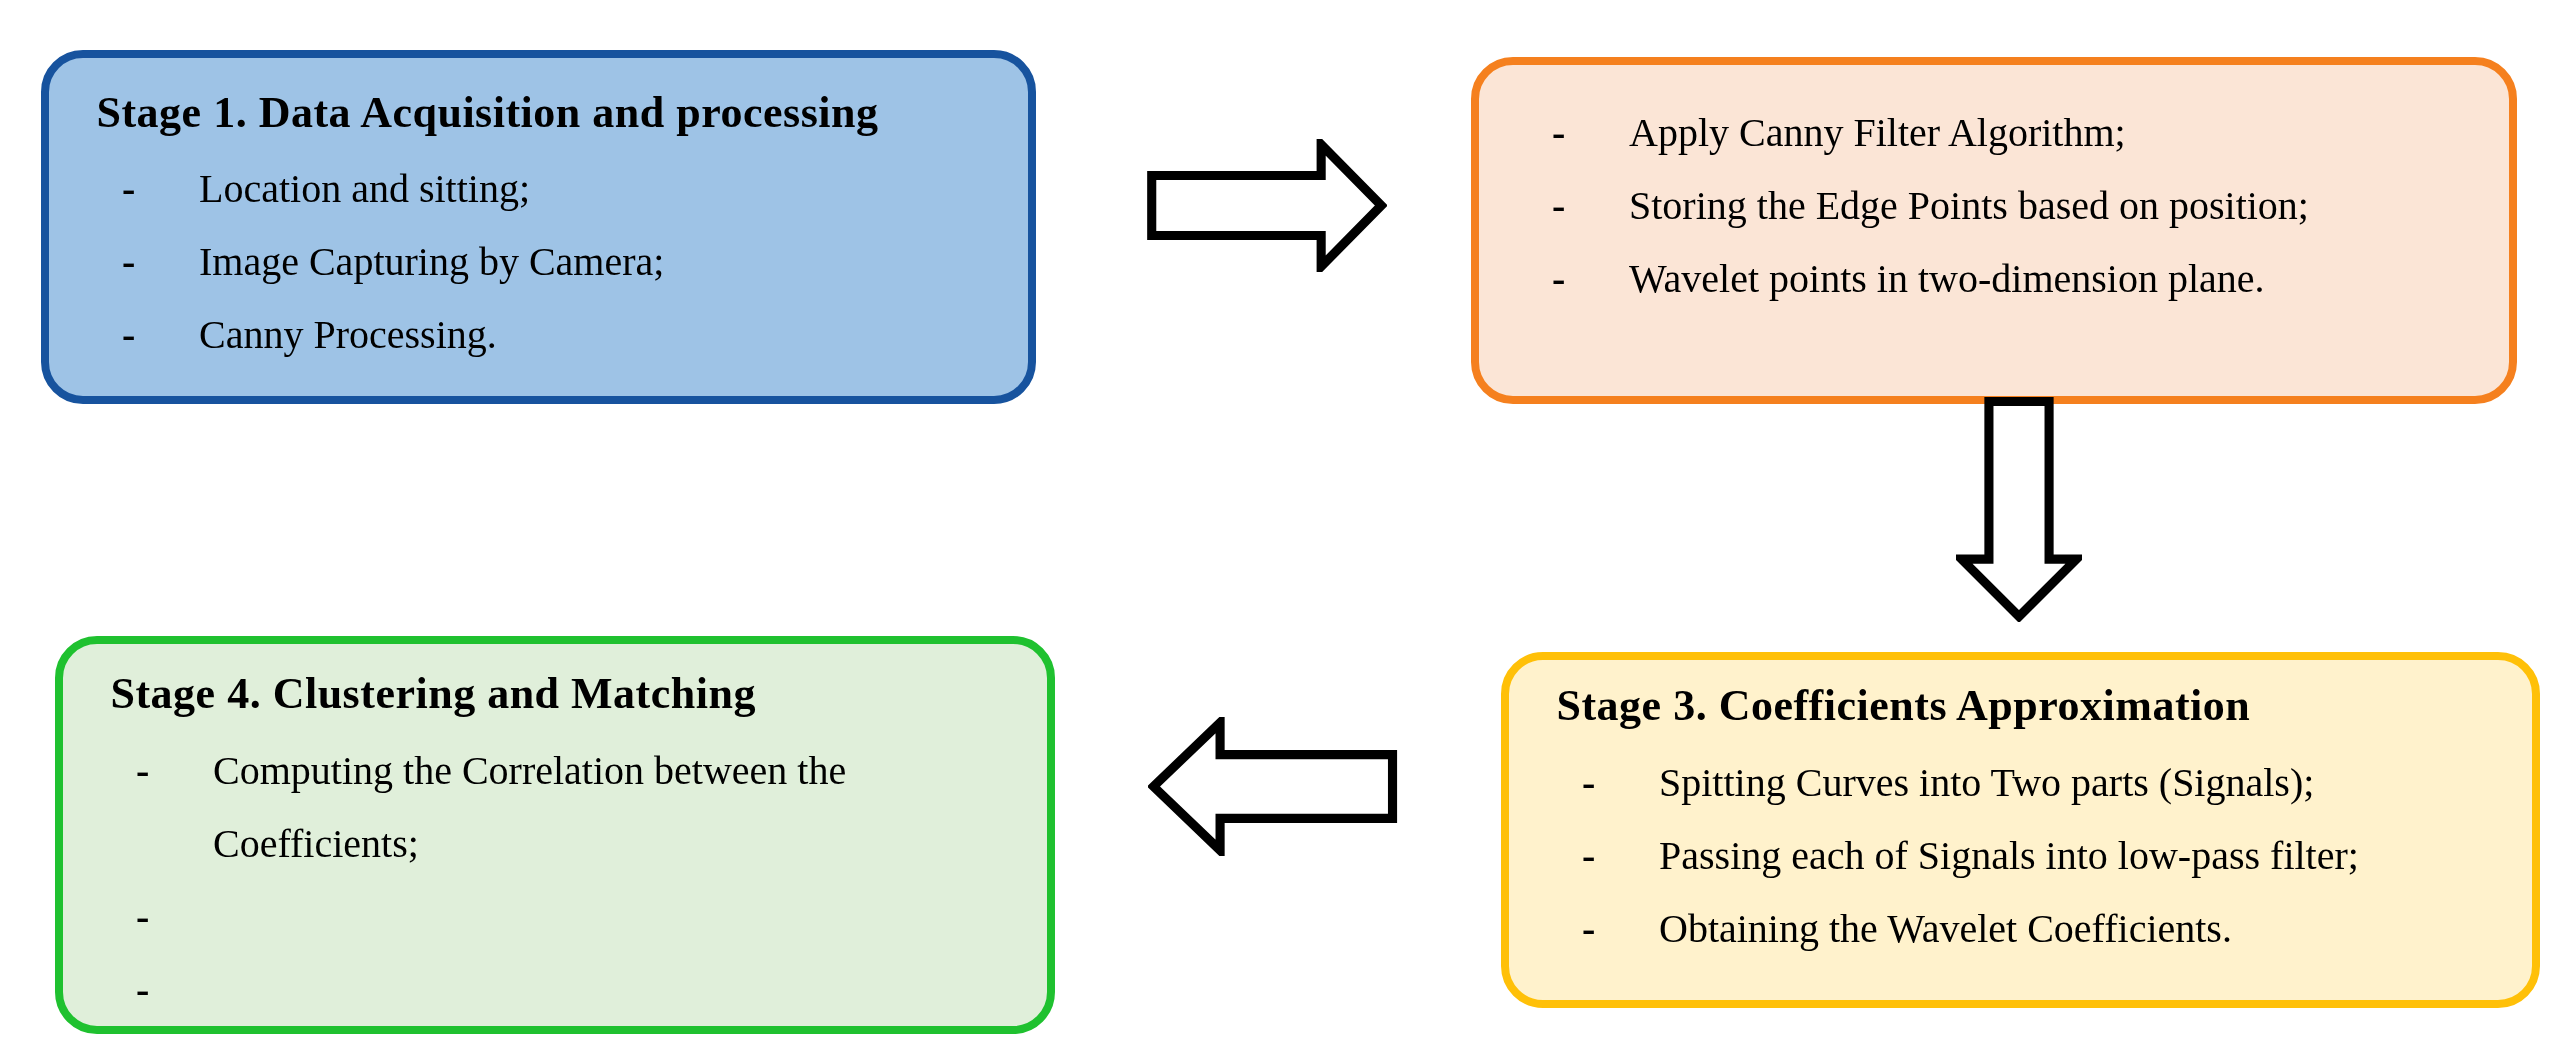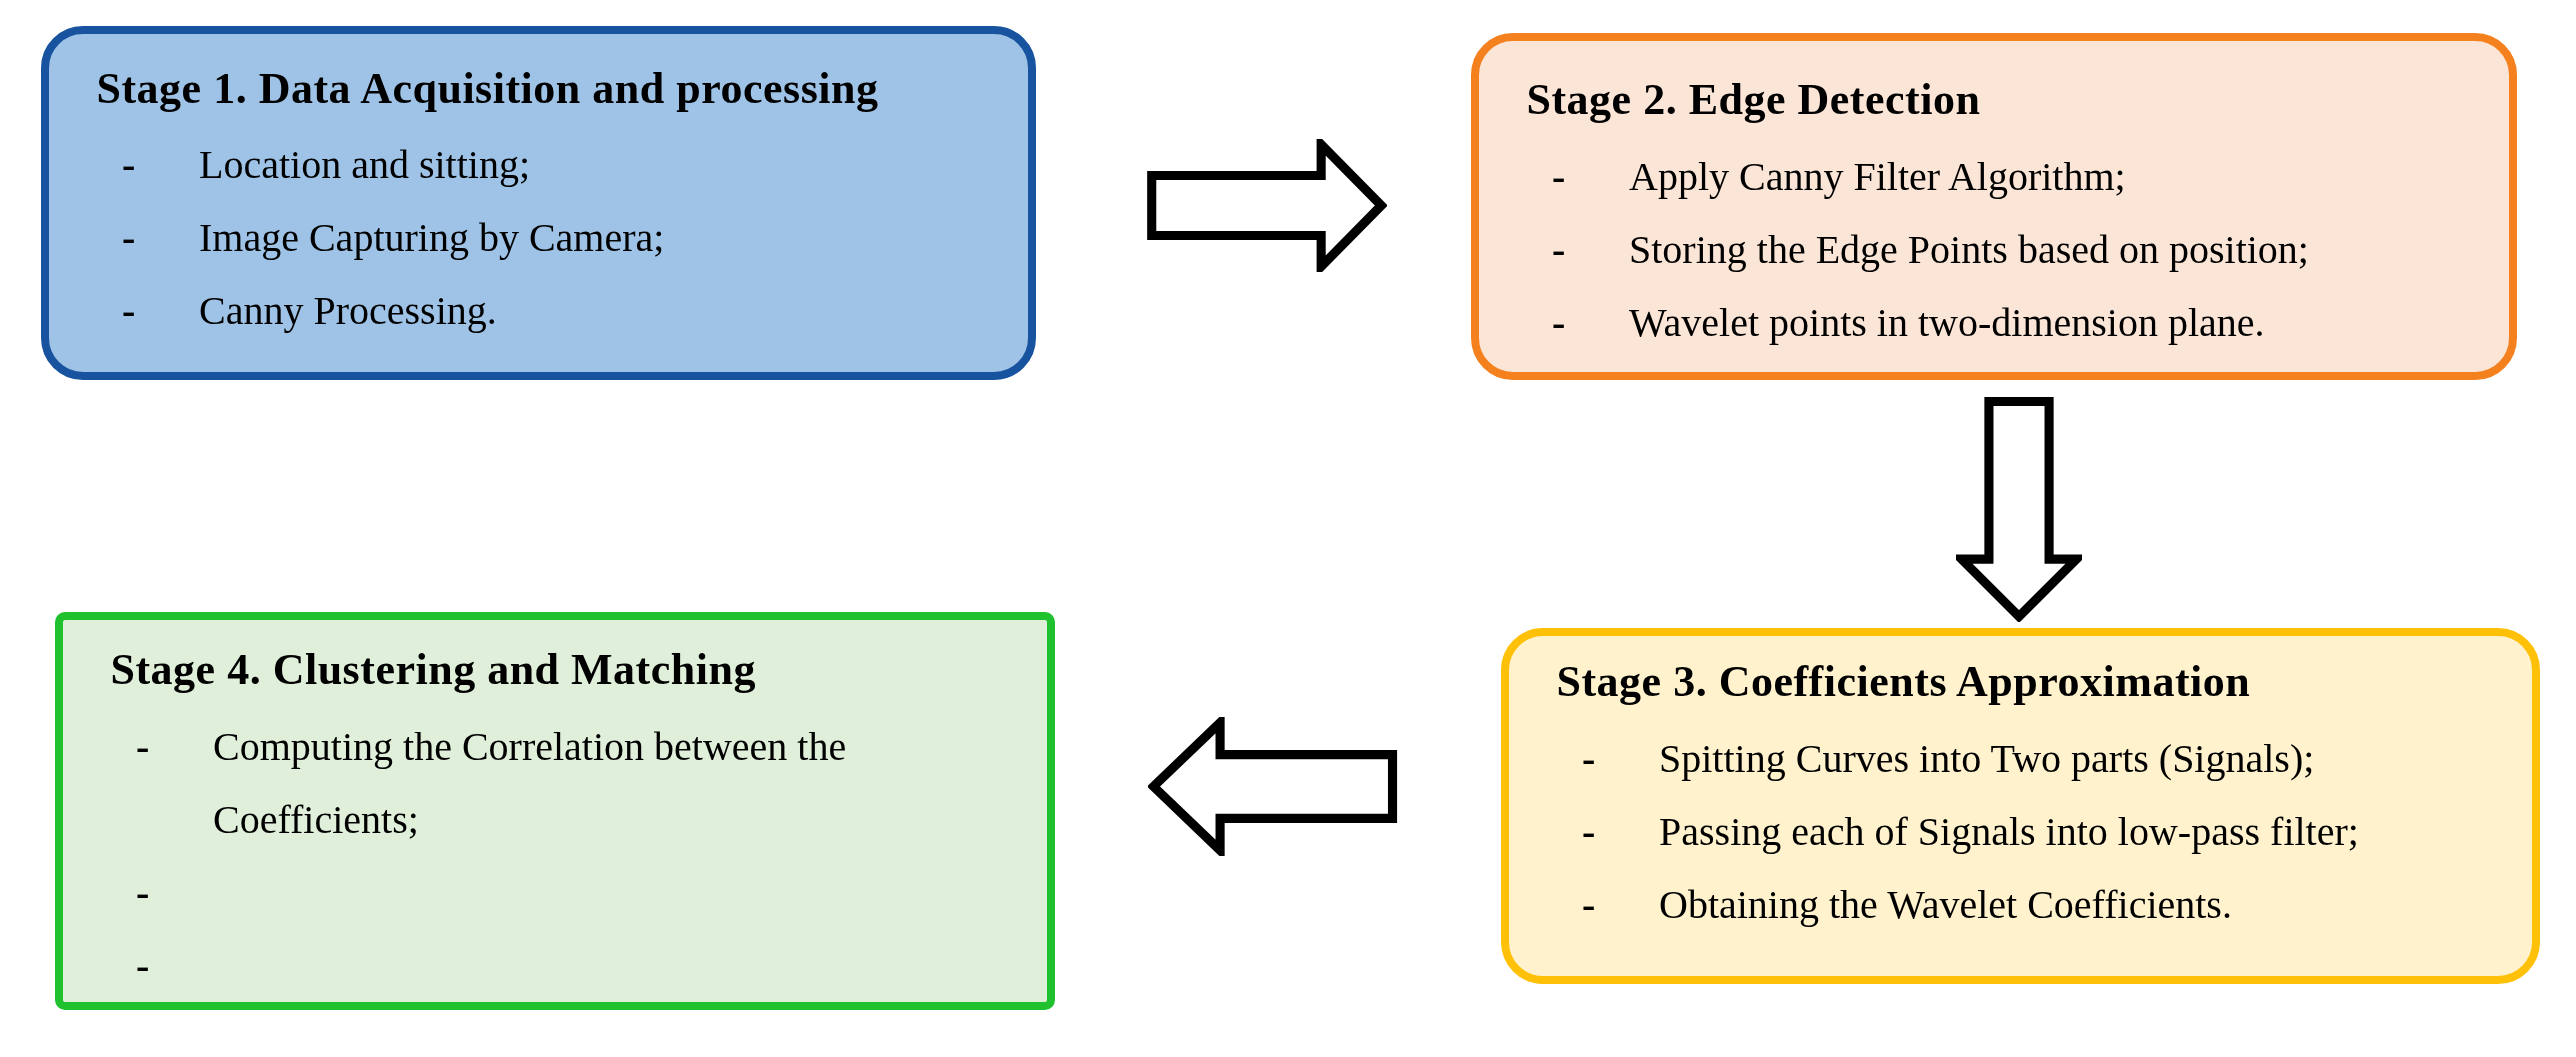--- a/index.html
+++ b/index.html
@@ -15,20 +15,21 @@
     overflow: hidden;
     font-family: "Liberation Serif", "DejaVu Serif", serif;
     color: #000000;
   }
   .stage-box {
     position: absolute;
     box-sizing: border-box;
     border: 8.2px solid #000;
     border-radius: 42px;
     padding: 27px 27px 0 42px;
+    margin-top: 24px;
   }
   .stage-title {
     margin: 0 0 12.8px 5.5px;
     font-size: 44px;
     font-weight: bold;
     line-height: 55px;
     letter-spacing: 0.5px;
   }
   .bullet-list {
     margin: 0;
@@ -71,21 +72,20 @@
         <span class="bullet-text">Image Capturing by Camera;</span>
       </div>
       <div class="bullet">
         <span class="dash">-</span>
         <span class="bullet-text">Canny Processing.</span>
       </div>
     </div>
   </section>
 
   <section class="stage-box" style="left: 1471px; top: 33px; width: 1046px; height: 347px; padding-top: 31px; background-color: rgb(251, 229, 214); border-color: rgb(245, 128, 30);">
-    <h2 class="stage-title">Stage 2. Edge Detection</h2>
     <div class="bullet-list">
       <div class="bullet">
         <span class="dash">-</span>
         <span class="bullet-text">Apply Canny Filter Algorithm;</span>
       </div>
       <div class="bullet">
         <span class="dash">-</span>
         <span class="bullet-text">Storing the Edge Points based on position;</span>
       </div>
       <div class="bullet">
@@ -106,21 +106,21 @@
         <span class="dash">-</span>
         <span class="bullet-text">Passing each of Signals into low-pass filter;</span>
       </div>
       <div class="bullet">
         <span class="dash">-</span>
         <span class="bullet-text">Obtaining the Wavelet Coefficients.</span>
       </div>
     </div>
   </section>
 
-  <section class="stage-box" style="left: 55px; top: 612px; width: 1000px; height: 398px; padding-top: 22px; background-color: rgb(224, 239, 218); border-color: rgb(31, 193, 47); border-radius: 10px;">
+  <section class="stage-box" style="left: 55px; top: 612px; width: 1000px; height: 398px; padding-top: 22px; background-color: rgb(224, 239, 218); border-color: rgb(31, 193, 47);">
     <h2 class="stage-title">Stage 4. Clustering and Matching</h2>
     <div class="bullet-list">
       <div class="bullet">
         <span class="dash">-</span>
         <span class="bullet-text">Computing the Correlation between the Coefficients;</span>
       </div>
       <div class="bullet">
         <span class="dash">-</span>
       </div>
       <div class="bullet">

